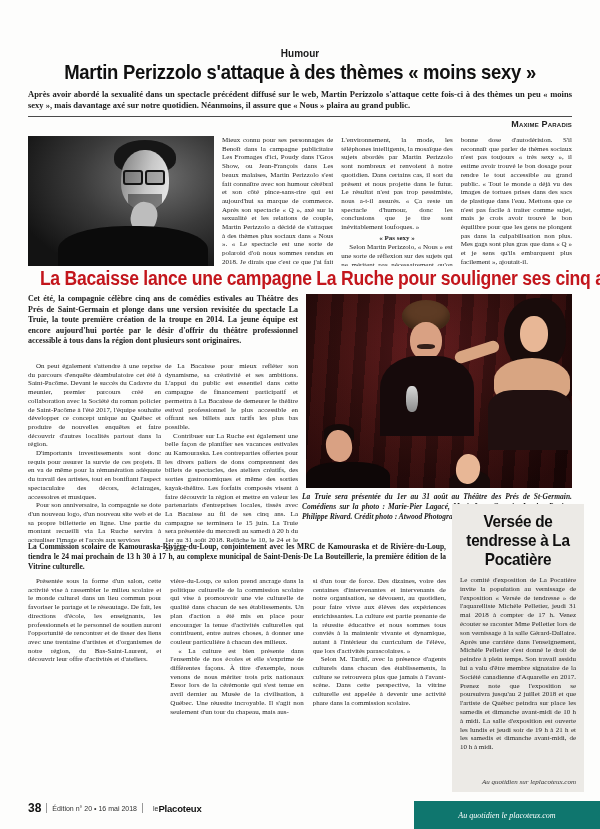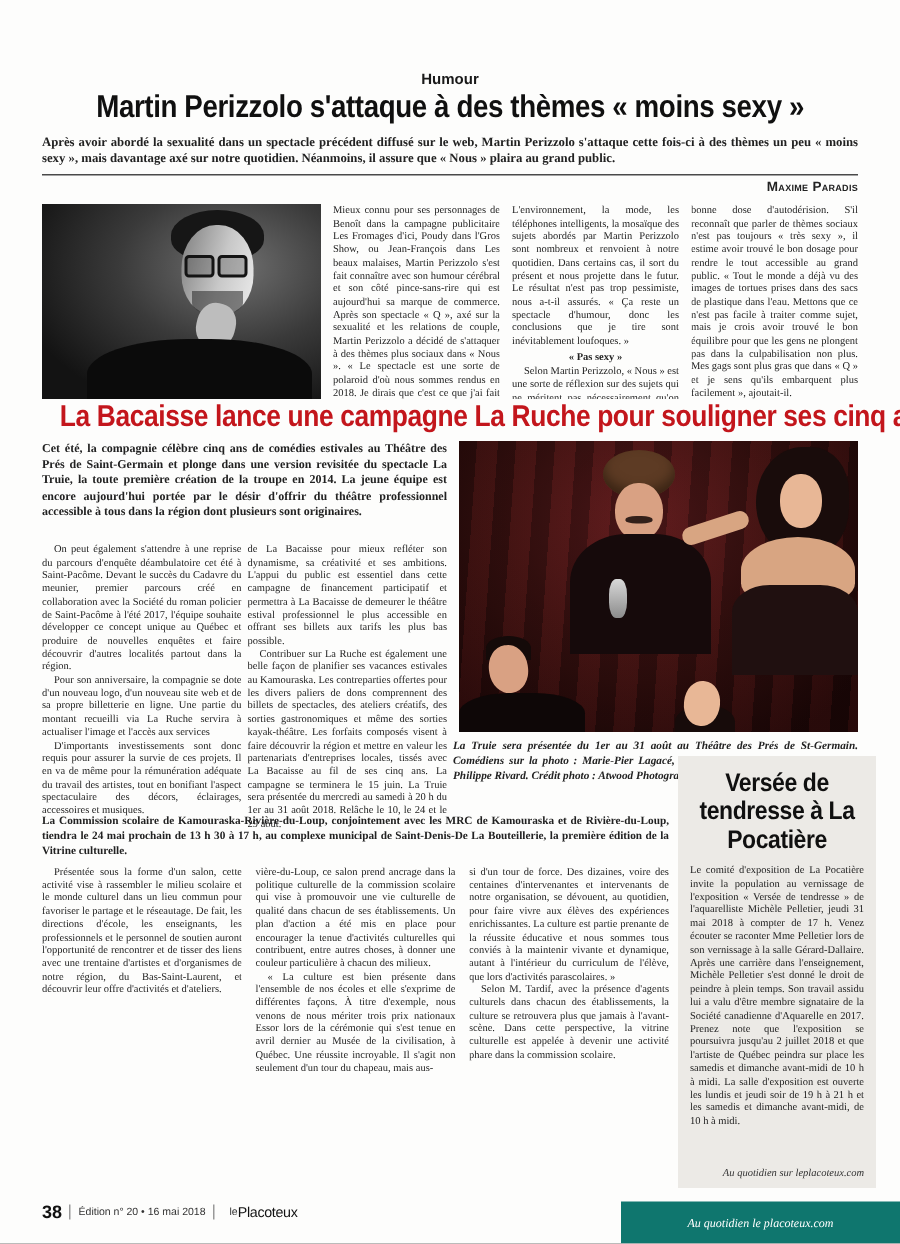--- a/index.html
+++ b/index.html
@@ -75,21 +75,21 @@
   .sb-h { text-align:center; font-size:17px; line-height:19px; }
   .sb-body { margin-top:7px; }
   .sb-body p { font-size:7px; line-height:8.8px; text-align:justify; margin:0; }
   .sb-tag { position:absolute; right:8px; bottom:6px; font-size:7px; font-style:italic; color:#333; }
   
   .footer-left { position:absolute; left:28px; top:801px; display:flex; align-items:center; font-family:"Liberation Sans", sans-serif; }
   .f-num { font-size:12px; font-weight:700; color:#111; }
   .fdiv { width:1px; height:10px; background:#999; margin:0 5px; }
   .f-ed { font-size:7px; color:#333; }
   .f-brand-pre { font-size:7px; color:#333; margin-left:5px; }
-  .f-brand { font-size:9.5px; font-weight:400; color:#111; letter-spacing:-0.2px; }
+  .f-brand { font-size:9.5px; font-weight:700; color:#111; letter-spacing:-0.2px; }
   .footer-bar { position:absolute; right:0; bottom:0; width:186px; height:28px; background:#0f766e; color:#fff;
     display:flex; align-items:center; justify-content:center; font-style:italic; font-size:8px; font-family:"Liberation Serif", serif; }
 </style>
 </head>
 <body>
 
 <div class="page">
 
   <div class="header">
     <div class="kicker sans">Humour</div>
@@ -127,22 +127,22 @@
 
   <div class="h2red headline" style="color:#c3161c;">
     <span class="cond">La Bacaisse lance une campagne La Ruche pour souligner ses cinq ans</span>
   </div>
 
   <div class="a2">
     <p class="lead lead2">Cet été, la compagnie célèbre cinq ans de comédies estivales au Théâtre des Prés de Saint-Germain et plonge dans une version revisitée du spectacle La Truie, la toute première création de la troupe en 2014. La jeune équipe est encore aujourd'hui portée par le désir d'offrir du théâtre professionnel accessible à tous dans la région dont plusieurs sont originaires.</p>
     <div class="a2-cols">
       <div class="a2-col body-txt">
         <p class="ind">On peut également s'attendre à une reprise du parcours d'enquête déambulatoire cet été à Saint-Pacôme. Devant le succès du Cadavre du meunier, premier parcours créé en collaboration avec la Société du roman policier de Saint-Pacôme à l'été 2017, l'équipe souhaite développer ce concept unique au Québec et produire de nouvelles enquêtes et faire découvrir d'autres localités partout dans la région.</p>
+        <p class="ind">D'importants investissements sont donc requis pour assurer la survie de ces projets. Il en va de même pour la rémunération adéquate du travail des artistes, tout en bonifiant l'aspect spectaculaire des décors, éclairages, accessoires et musiques.</p>
         <p class="ind">Pour son anniversaire, la compagnie se dote d'un nouveau logo, d'un nouveau site web et de sa propre billetterie en ligne. Une partie du montant recueilli via La Ruche servira à actualiser l'image et l'accès aux services</p>
-        <p class="ind">D'importants investissements sont donc requis pour assurer la survie de ces projets. Il en va de même pour la rémunération adéquate du travail des artistes, tout en bonifiant l'aspect spectaculaire des décors, éclairages, accessoires et musiques.</p>
       </div>
       <div class="a2-col body-txt">
         <p>de La Bacaisse pour mieux refléter son dynamisme, sa créativité et ses ambitions. L'appui du public est essentiel dans cette campagne de financement participatif et permettra à La Bacaisse de demeurer le théâtre estival professionnel le plus accessible en offrant ses billets aux tarifs les plus bas possible.</p>
         <p class="ind">Contribuer sur La Ruche est également une belle façon de planifier ses vacances estivales au Kamouraska. Les contreparties offertes pour les divers paliers de dons comprennent des billets de spectacles, des ateliers créatifs, des sorties gastronomiques et même des sorties kayak-théâtre. Les forfaits composés visent à faire découvrir la région et mettre en valeur les partenariats d'entreprises locales, tissés avec La Bacaisse au fil de ses cinq ans. La campagne se terminera le 15 juin. La Truie sera présentée du mercredi au samedi à 20 h du 1er au 31 août 2018. Relâche le 10, le 24 et le 29 août.</p>
       </div>
     </div>
     <div class="photo2" role="img">
       <div class="p2-hat"></div>
       <div class="p2-face1"></div>
       <div class="p2-stache"></div>

